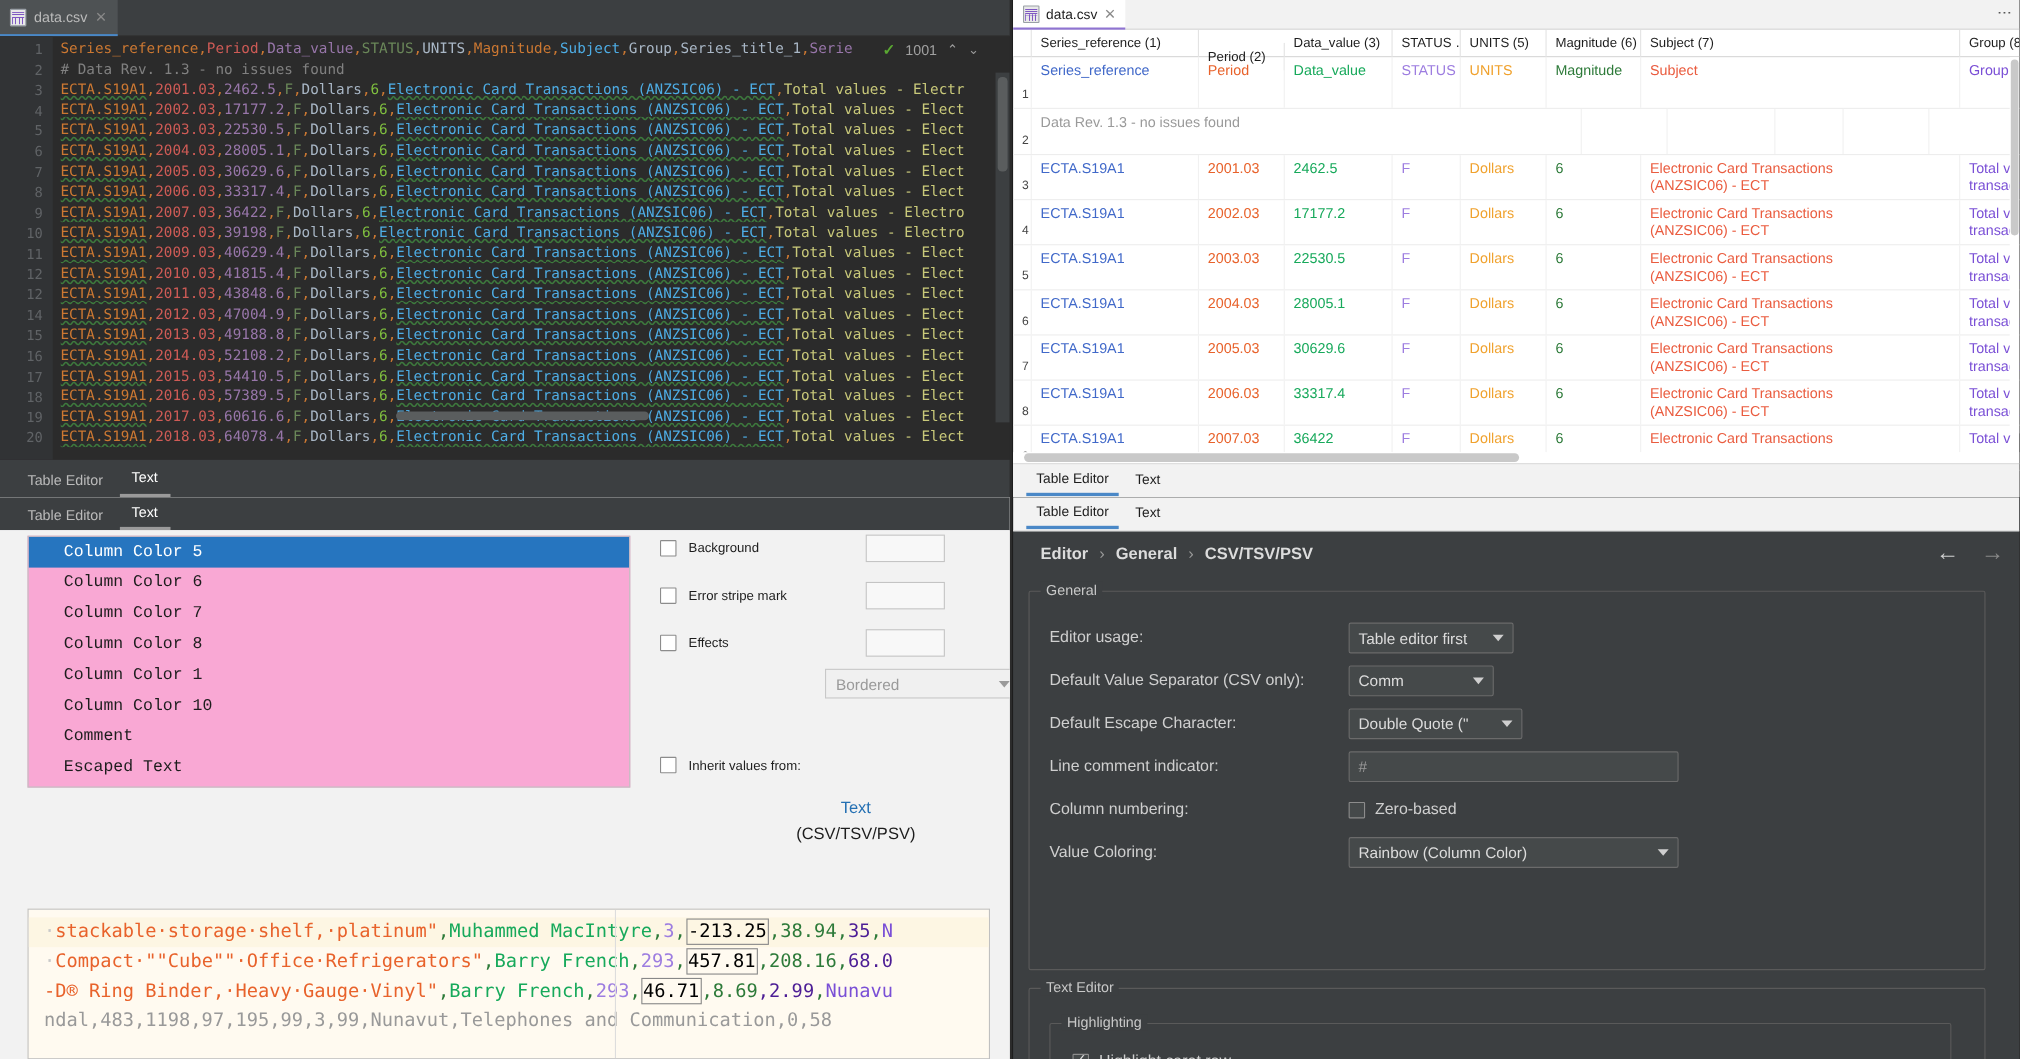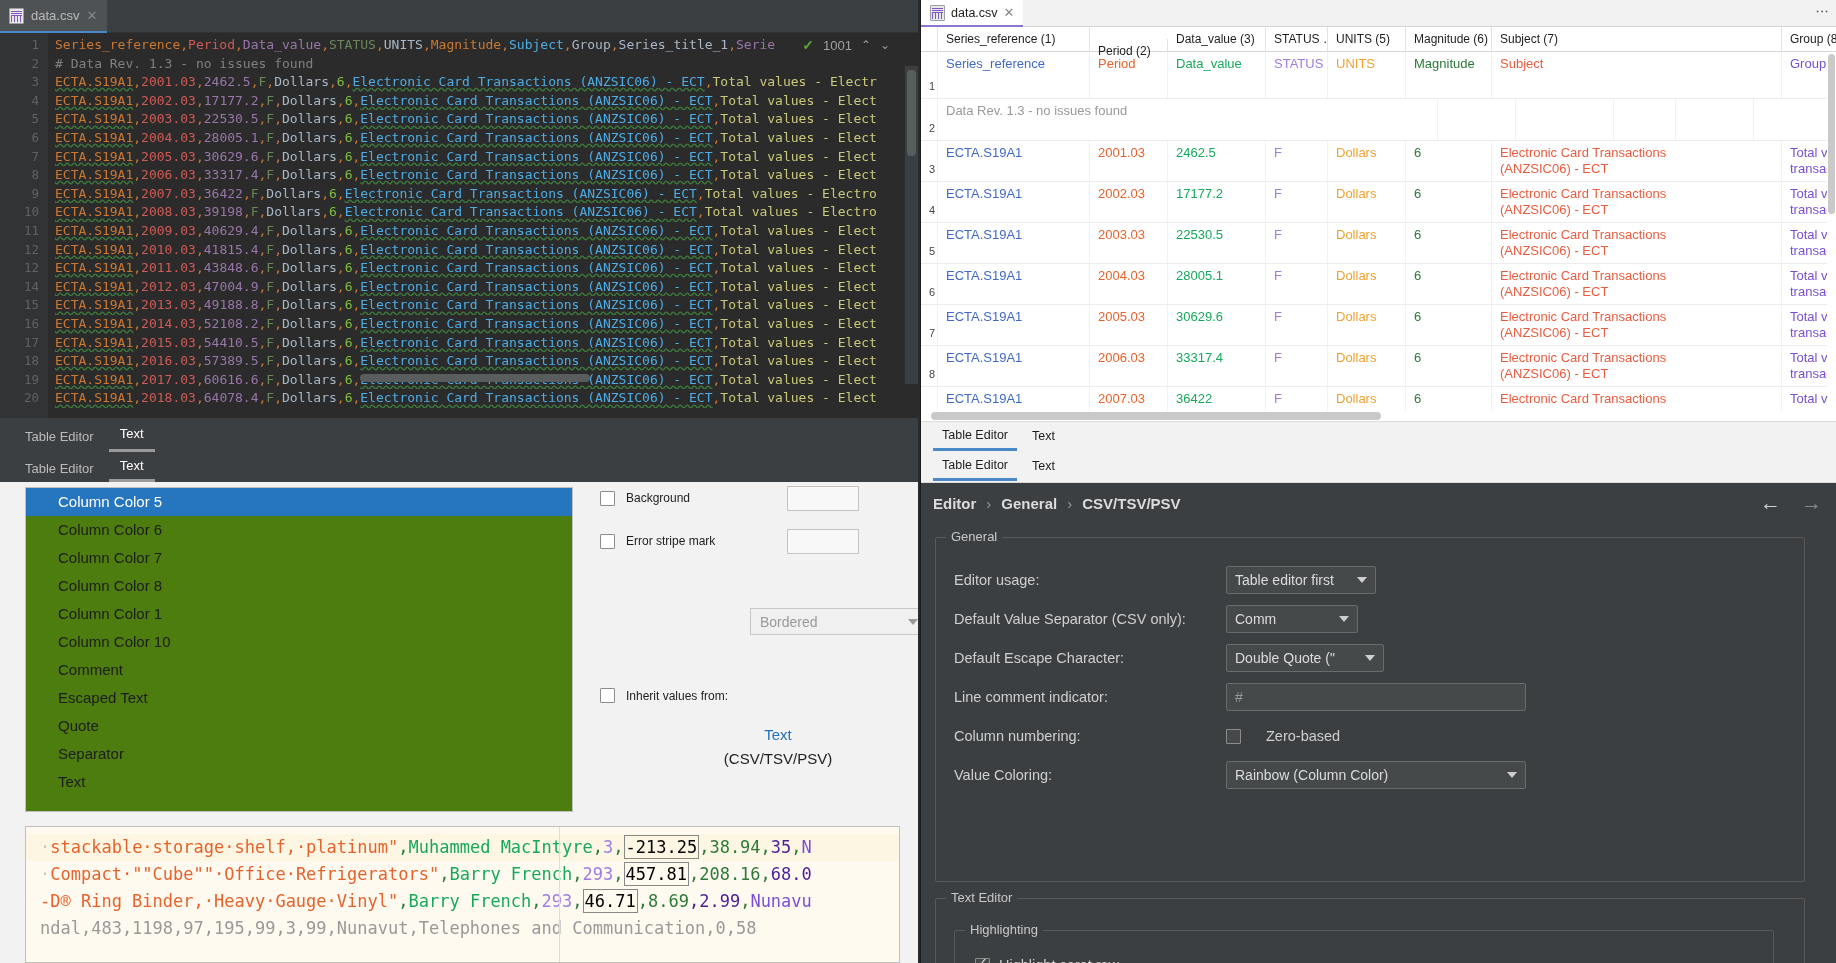--- a/index.html
+++ b/index.html
@@ -179,22 +179,22 @@
   }
   #scheme-panel .top-tabs {
     height: 30px; background: #3c3f41; display: flex; align-items: flex-end;
     padding-left: 14px; gap: 4px;
   }
   #scheme-panel .top-tabs .bt { font-size: 13px; color: #bbbbbb; padding: 4px 11px 6px; }
   #scheme-panel .top-tabs .bt.active { color:#fff; border-bottom: 3px solid #9a9a9a; }
 
   .scheme-body { position: relative; height: 481px; background: #f2f2f2; }
   .list-box {
-    position: absolute; left: 25px; top: 5px; width: 548px; height: 325px;
-    background: #4d7c0f; border: 1px solid #c0c0c0; overflow: hidden;
+    position: absolute; left: 25px; top: 5px; width: 548px; height: 229px;
+    background: #f9a8d4; border: 1px solid #c0c0c0; overflow: hidden; font-family: Liberation Mono, monospace;
   }
   .list-item {
     height: 28px; line-height: 28px; padding-left: 32px;
     font-size: 15px; color: #1d1d1d;
   }
   .list-item.selected { background: #2675bf; color: #ffffff; }
 
   .attrs { position: absolute; left: 600px; top: 0; width: 300px; }
   .attr-row {
     display: flex; align-items: center; gap: 11px; height: 32px; margin-bottom: 11px;
@@ -258,21 +258,21 @@
   }
   #settings-panel .top-tabs {
     height: 31px; background: #f2f2f2; display: flex; align-items: center;
     gap: 6px; padding-left: 12px; border-bottom: 1px solid #dcdcdc;
   }
   #settings-panel .top-tabs .bt { font-size: 12.5px; color: #1d1d1d; padding: 4px 9px 6px; }
   #settings-panel .top-tabs .bt.active { border-bottom: 3px solid #4a88c7; }
 
   .breadcrumb {
     position: absolute; left: 0; right: 0; top: 31px; height: 40px;
-    display: flex; align-items: center; padding-left: 12px; gap: 10px;
+    display: flex; align-items: center; padding-left: 25px; gap: 10px;
     color: #dcdcdc; font-size: 15px; font-weight: bold;
   }
   .bc-sep { color: #9a9a9a; font-weight: normal; }
   .bc-nav { position: absolute; right: 14px; top: 40px; display: flex; gap: 20px; }
   .arrow-l, .arrow-r { font-size: 21px; color: #cfcfcf; line-height: 1; }
   .arrow-r { color: #8a8a8a; }
 
   .group-box {
     position: absolute; border: 1px solid #5a5a5a; border-radius: 2px;
   }
@@ -541,20 +541,25 @@
             <div class="attr-row">
               <span class="cbx"></span>
               <span class="attr-label">Background</span>
               <span class="swatch"></span>
             </div>
             <div class="attr-row">
               <span class="cbx"></span>
               <span class="attr-label">Error stripe mark</span>
               <span class="swatch"></span>
             </div>
+            <div class="attr-row">
+              <span class="cbx"></span>
+              <span class="attr-label">Effects</span>
+              <span class="swatch"></span>
+            </div>
           </div>
 
         <div class="select-dis">
           <span>Bordered</span>
           <span class="caret-dn"></span>
         </div>
 
         <div class="inherit-row">
           <span class="cbx"></span>
           <span class="attr-label">Inherit values from:</span>
@@ -616,21 +621,21 @@
             </span>
           </div>
           <div class="srow">
             <span class="slabel" style="min-width: 272px;">Line comment indicator:</span>
             <span class="sfield" style="width: 300px; color: rgb(154, 154, 154);">
               <span>#</span>
             </span>
           </div>
           <div class="srow">
             <span class="slabel" style="min-width: 272px;">Column numbering:</span>
-            <span style="display: flex; align-items: flex-end; gap: 25px;">
+            <span style="display: flex; align-items: flex-end; gap: 9px;">
               <span class="cbx-dk"></span>
               <span class="slabel">Zero-based</span>
             </span>
           </div>
           <div class="srow">
             <span class="slabel" style="min-width: 272px;">Value Coloring:</span>
             <span class="sfield" style="width: 300px;">
               <span>Rainbow (Column Color)</span>
               <span class="caret-dn-dk"></span>
             </span>

